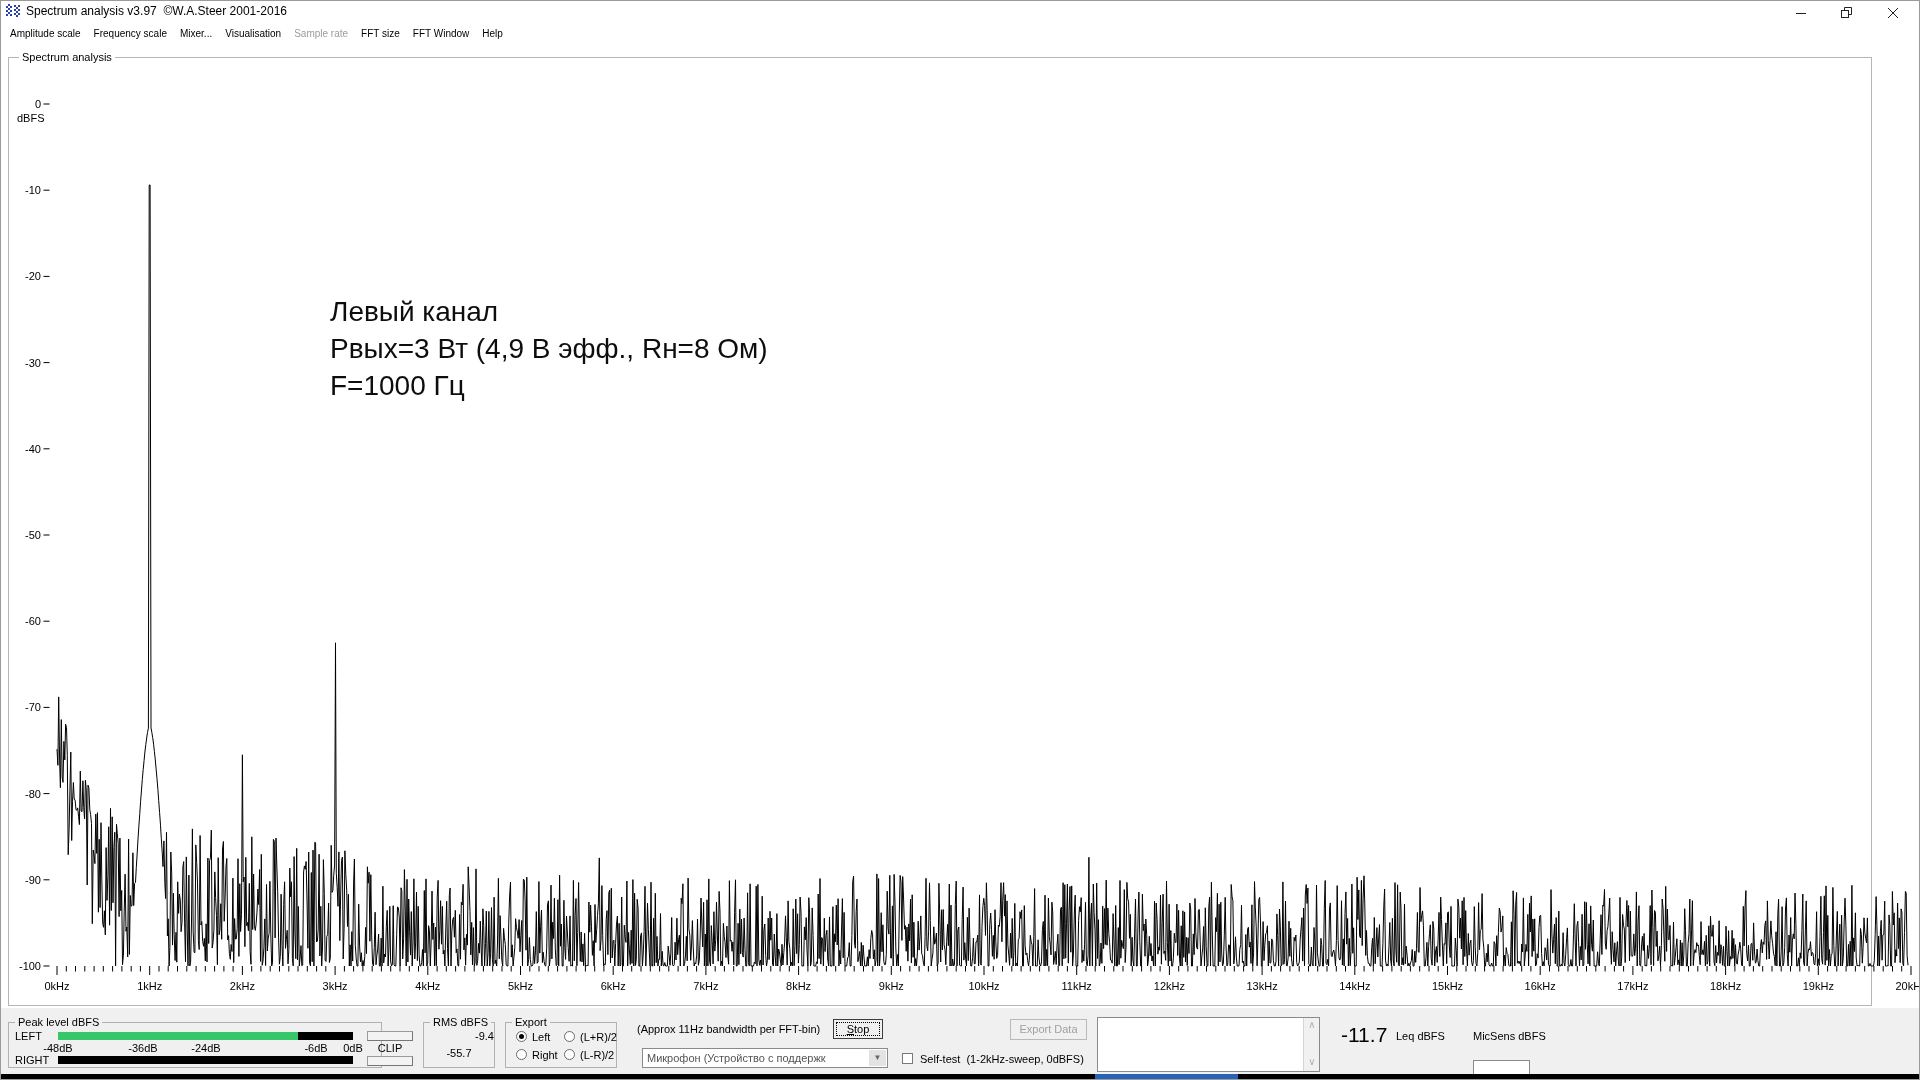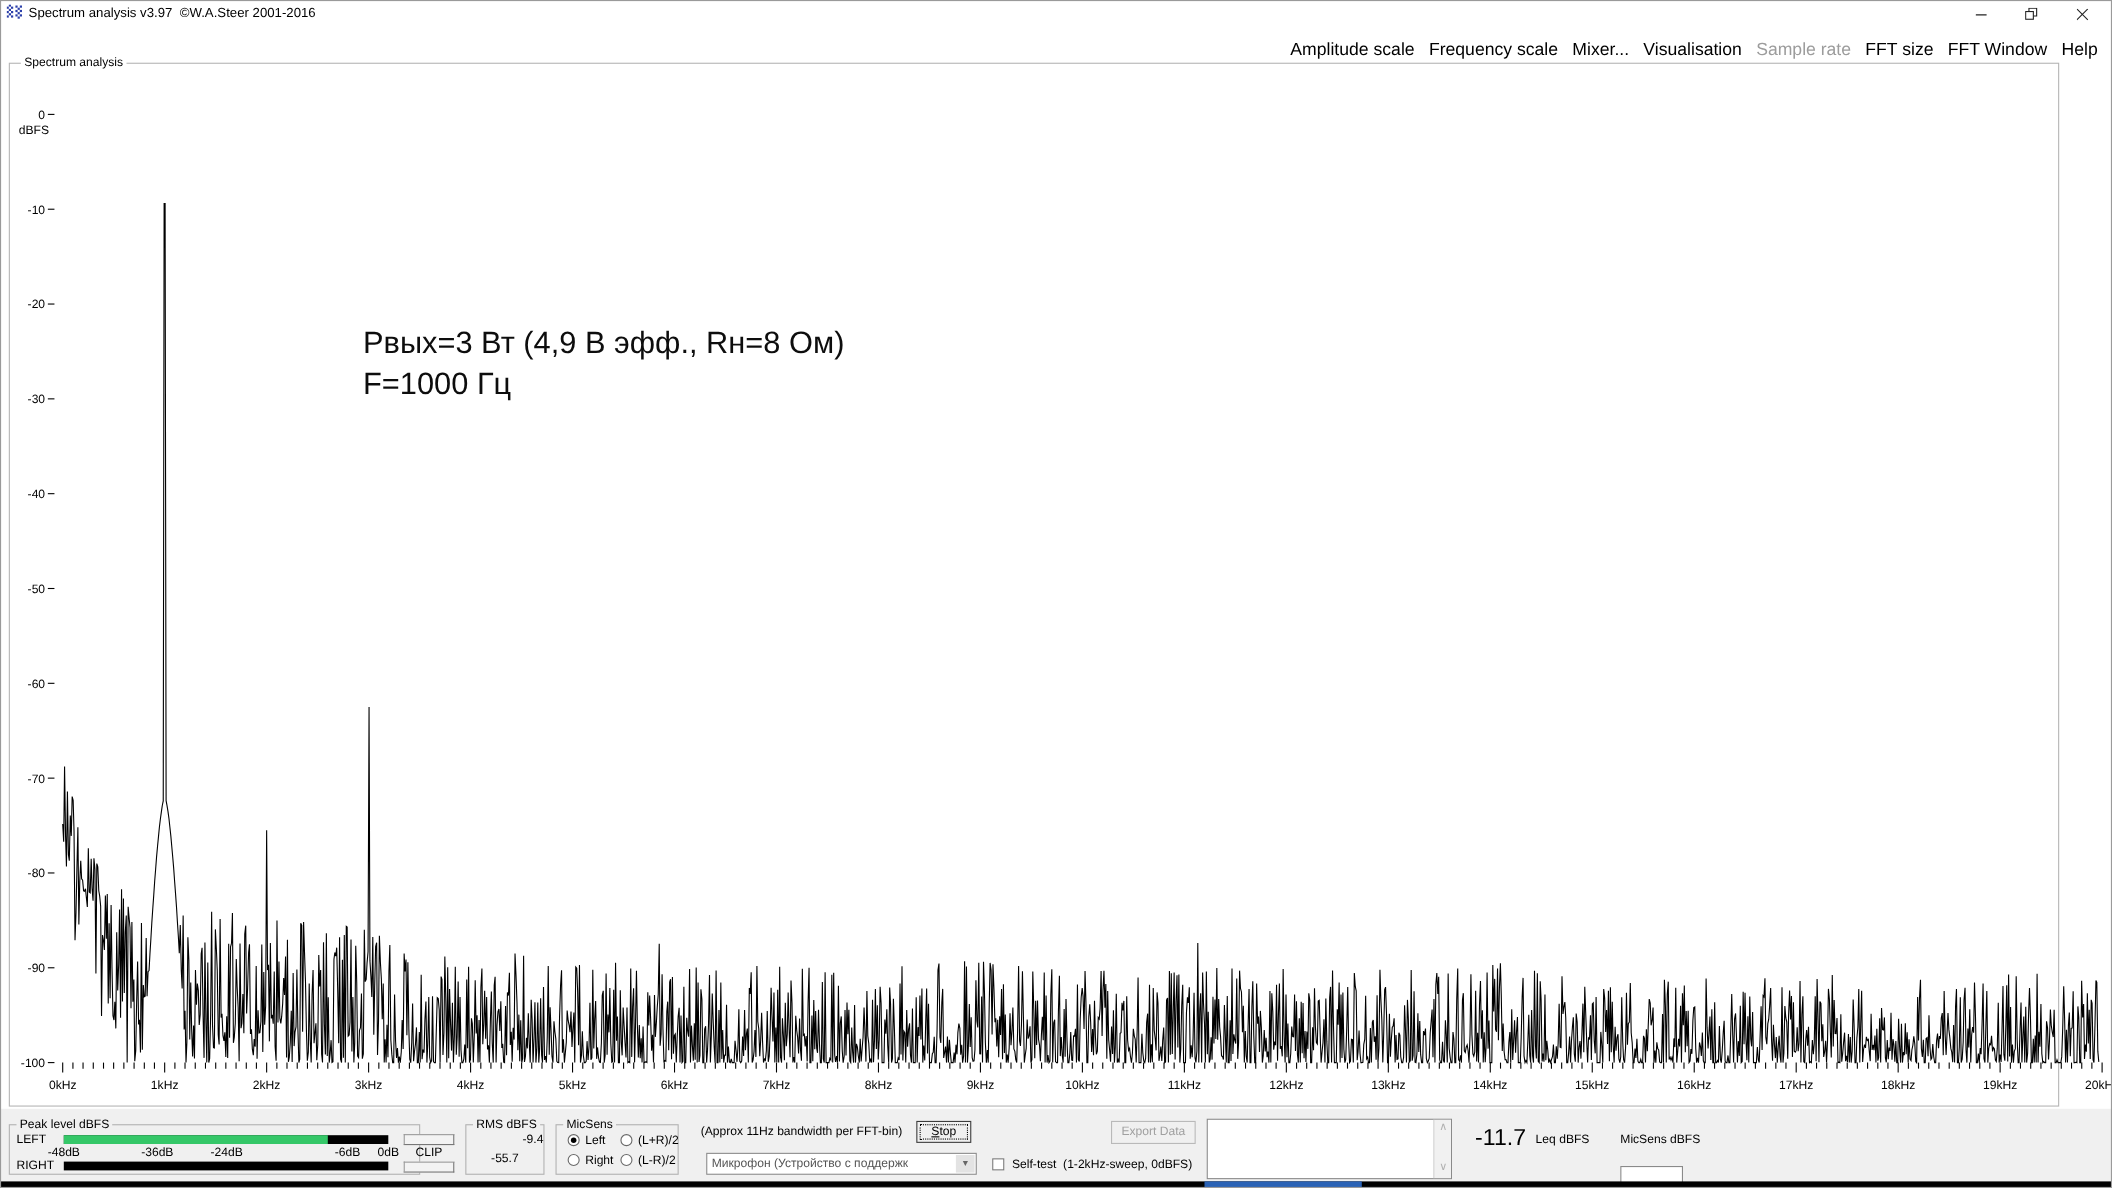--- a/index.html
+++ b/index.html
@@ -9,21 +9,21 @@
   .win-border { position:absolute; left:0; top:0; width:1920px; height:1080px; border:1px solid #9a9a9a; pointer-events:none; z-index:50; }
 
   
   .titlebar { position:absolute; left:0; top:0; width:1920px; height:22px; background:#fff; }
   .app-icon { position:absolute; left:6px; top:4px; width:14px; height:14px; }
   .title-text { position:absolute; left:26px; top:4px; font-size:12px; white-space:pre; }
   .win-btn { position:absolute; top:0; width:46px; height:26px; display:flex; align-items:center; justify-content:center; }
   .btn-min { left:1778px; } .btn-max { left:1824px; } .btn-close { left:1870px; }
 
   
-  .menubar { position:absolute; left:0; top:34px; width:1920px; height:23px; background:#fff; display:flex; align-items:center; padding-left:10px; font-size:16px;justify-content:flex-end; }
+  .menubar { position:absolute; left:0; top:22px; width:1920px; height:23px; background:#fff; display:flex; align-items:center; padding-left:10px; font-size:10px; }
   .menu-item { margin-right:13px; padding:2px 0; white-space:pre; }
   .menu-item.disabled { color:#9c9c9c; }
 
   
   .main-group { position:absolute; left:8px; top:57px; width:1864px; height:949px; border:1px solid #b5b5b5; background:#fff; }
   .main-group-label { position:absolute; left:10px; top:-7px; background:#fff; padding:0 3px; font-size:11px; }
 
   #chart { position:absolute; left:0; top:0; width:1920px; height:1010px; z-index:2; }
   #chart text { font-family:"Liberation Sans",sans-serif; font-size:11px; fill:#000; }
 
@@ -385,20 +385,21 @@
     <line x1="1873.9" y1="966" x2="1873.9" y2="971.5" stroke="#000" stroke-width="1"></line>
     <line x1="1883.2" y1="966" x2="1883.2" y2="971.5" stroke="#000" stroke-width="1"></line>
     <line x1="1892.5" y1="966" x2="1892.5" y2="971.5" stroke="#000" stroke-width="1"></line>
     <line x1="1901.7" y1="966" x2="1901.7" y2="971.5" stroke="#000" stroke-width="1"></line>
     <line x1="1911.0" y1="966" x2="1911.0" y2="975" stroke="#000" stroke-width="1"></line>
     <text x="1911.0" y="990" text-anchor="middle">20kHz</text>
     <path d="M57.0 749.1L57.9 765.3L58.7 696.9L59.6 760.1L60.4 787.7L61.3 719.6L62.2 777.0L63.0 782.4L63.9 741.4L64.8 759.9L65.6 724.2L66.5 727.5L67.3 755.6L68.2 854.7L69.1 829.2L69.9 790.9L70.8 752.1L71.7 840.5L72.5 801.6L73.4 782.5L74.2 799.0L75.1 800.1L76.0 809.8L76.8 810.2L77.7 807.9L78.6 816.7L79.4 824.6L80.3 771.1L81.1 811.0L82.0 811.7L82.9 780.8L83.7 807.4L84.6 818.8L85.4 780.2L86.3 790.2L87.2 885.0L88.0 785.1L88.9 788.1L89.8 809.8L90.6 814.4L91.5 823.6L92.3 923.7L93.2 850.0L94.1 855.1L94.9 863.6L95.8 814.0L96.7 853.4L97.5 812.7L98.4 912.2L99.2 839.3L100.1 907.6L101.0 822.7L101.8 878.9L102.7 923.4L103.6 927.3L104.4 910.8L105.3 934.9L106.1 847.6L107.0 900.4L107.9 876.4L108.7 826.8L109.6 925.2L110.5 808.4L111.3 910.5L112.2 816.8L113.0 902.8L113.9 847.6L114.8 832.2L115.6 966.0L116.5 824.3L117.3 833.7L118.2 843.2L119.1 916.6L119.9 838.1L120.8 910.7L121.7 890.5L122.5 964.7L123.4 955.1L124.2 911.9L125.1 874.2L126.0 931.3L126.8 927.1L127.7 956.9L128.6 839.1L129.4 954.4L130.3 895.5L131.1 906.2L132.0 905.7L132.9 852.8L133.7 905.6L134.6 883.4L135.5 882.4L136.3 867.4L137.2 853.0L138.0 839.1L138.9 825.9L139.8 813.3L140.6 801.3L141.5 790.0L142.3 779.4L143.2 769.5L144.1 760.3L144.9 752.0L145.8 744.5L146.7 738.0L147.5 732.5L148.4 728.1L149.2 185.0L150.1 185.0L151.0 727.9L151.8 732.2L152.7 737.6L153.6 744.1L154.4 751.6L155.3 759.9L156.1 768.9L157.0 778.8L157.9 789.4L158.7 800.7L159.6 812.6L160.5 825.2L161.3 838.4L162.2 852.2L163.0 866.6L163.9 840.9L164.8 882.3L165.6 898.6L166.5 832.3L167.4 935.8L168.2 918.8L169.1 966.0L169.9 947.4L170.8 852.0L171.7 873.2L172.5 945.1L173.4 893.2L174.2 934.6L175.1 960.5L176.0 932.3L176.8 962.2L177.7 881.8L178.6 913.4L179.4 894.1L180.3 900.2L181.1 931.7L182.0 922.3L182.9 867.0L183.7 861.6L184.6 922.1L185.5 961.7L186.3 856.9L187.2 929.4L188.0 965.8L188.9 875.1L189.8 966.0L190.6 962.2L191.5 922.0L192.4 828.9L193.2 932.1L194.1 952.3L194.9 952.7L195.8 844.9L196.7 862.7L197.5 882.1L198.4 940.6L199.2 949.5L200.1 835.5L201.0 925.0L201.8 921.6L202.7 941.5L203.6 946.3L204.4 938.4L205.3 960.9L206.1 923.8L207.0 961.9L207.9 858.0L208.7 943.5L209.6 860.7L210.5 857.4L211.3 830.1L212.2 948.0L213.0 942.8L213.9 930.3L214.8 871.9L215.6 897.5L216.5 915.6L217.4 964.7L218.2 857.7L219.1 934.7L219.9 930.2L220.8 903.7L221.7 939.3L222.5 849.1L223.4 841.5L224.2 921.3L225.1 898.1L226.0 866.2L226.8 858.5L227.7 939.9L228.6 935.6L229.4 953.5L230.3 959.3L231.1 944.5L232.0 951.5L232.9 878.1L233.7 962.6L234.6 918.5L235.5 939.1L236.3 938.8L237.2 928.6L238.0 858.7L238.9 956.4L239.8 883.7L240.6 931.5L241.5 914.6L242.4 754.8L243.2 881.9L244.1 877.1L244.9 946.7L245.8 857.3L246.7 925.8L247.5 922.5L248.4 930.7L249.3 883.3L250.1 951.3L251.0 964.3L251.8 836.8L252.7 929.5L253.6 874.0L254.4 925.6L255.3 930.4L256.1 923.8L257.0 912.1L257.9 889.1L258.7 904.6L259.6 869.6L260.5 961.4L261.3 854.3L262.2 965.3L263.0 961.1L263.9 947.6L264.8 918.9L265.6 965.5L266.5 884.5L267.4 951.0L268.2 938.0L269.1 933.5L269.9 881.3L270.8 934.8L271.7 966.0L272.5 962.8L273.4 839.4L274.3 841.2L275.1 937.9L276.0 838.1L276.8 865.1L277.7 891.7L278.6 937.9L279.4 964.2L280.3 956.5L281.1 894.2L282.0 945.4L282.9 966.0L283.7 904.5L284.6 881.8L285.5 948.3L286.3 939.7L287.2 930.3L288.0 963.8L288.9 949.3L289.8 868.1L290.6 896.8L291.5 881.8L292.4 958.4L293.2 965.9L294.1 856.6L294.9 931.2L295.8 958.7L296.7 848.3L297.5 959.9L298.4 906.5L299.3 966.0L300.1 958.2L301.0 945.6L301.8 965.8L302.7 965.1L303.6 872.0L304.4 865.9L305.3 869.2L306.1 861.5L307.0 900.0L307.9 948.3L308.7 852.1L309.6 962.9L310.5 966.0L311.3 872.5L312.2 961.7L313.0 850.1L313.9 966.0L314.8 842.2L315.6 842.8L316.5 942.0L317.4 941.0L318.2 929.2L319.1 854.2L319.9 956.0L320.8 906.3L321.7 966.0L322.5 947.9L323.4 859.7L324.3 893.4L325.1 960.0L326.0 961.5L326.8 936.6L327.7 934.3L328.6 903.1L329.4 962.5L330.3 958.2L331.2 845.3L332.0 892.4L332.9 890.4L333.7 875.3L334.6 865.1L335.5 642.8L336.3 873.3L337.2 887.7L338.0 906.3L338.9 851.9L339.8 940.6L340.6 897.0L341.5 860.5L342.4 857.0L343.2 959.0L344.1 928.2L344.9 850.8L345.8 874.6L346.7 890.1L347.5 926.5L348.4 894.2L349.3 966.0L350.1 944.8L351.0 966.0L351.8 931.6L352.7 961.1L353.6 882.9L354.4 859.0L355.3 945.3L356.2 958.3L357.0 966.0L357.9 966.0L358.7 904.1L359.6 946.1L360.5 961.8L361.3 952.7L362.2 966.0L363.0 960.5L363.9 966.0L364.8 956.2L365.6 927.4L366.5 953.6L367.4 866.8L368.2 883.2L369.1 872.2L369.9 941.2L370.8 874.7L371.7 935.9L372.5 962.9L373.4 966.0L374.3 947.7L375.1 912.2L376.0 964.7L376.8 955.9L377.7 949.2L378.6 934.0L379.4 966.0L380.3 966.0L381.2 938.1L382.0 966.0L382.9 886.2L383.7 962.9L384.6 954.1L385.5 957.0L386.3 926.7L387.2 910.4L388.1 966.0L388.9 949.1L389.8 906.3L390.6 961.0L391.5 966.0L392.4 964.2L393.2 905.7L394.1 965.1L394.9 966.0L395.8 966.0L396.7 934.5L397.5 907.0L398.4 907.7L399.3 917.9L400.1 966.0L401.0 887.8L401.8 890.6L402.7 959.0L403.6 938.7L404.4 869.6L405.3 910.1L406.2 966.0L407.0 879.3L407.9 962.0L408.7 899.0L409.6 931.2L410.5 955.1L411.3 911.6L412.2 966.0L413.1 940.8L413.9 878.8L414.8 958.9L415.6 942.9L416.5 892.2L417.4 960.6L418.2 906.3L419.1 954.5L419.9 966.0L420.8 966.0L421.7 962.6L422.5 949.5L423.4 966.0L424.3 890.5L425.1 952.9L426.0 878.9L426.8 966.0L427.7 963.1L428.6 925.7L429.4 930.4L430.3 966.0L431.2 940.1L432.0 891.1L432.9 939.5L433.7 923.0L434.6 966.0L435.5 927.2L436.3 965.6L437.2 897.5L438.1 880.4L438.9 949.2L439.8 930.3L440.6 900.7L441.5 944.2L442.4 906.4L443.2 954.0L444.1 950.2L444.9 966.0L445.8 927.9L446.7 901.3L447.5 948.4L448.4 966.0L449.3 895.6L450.1 888.0L451.0 966.0L451.8 931.9L452.7 919.7L453.6 917.3L454.4 937.2L455.3 910.3L456.2 952.7L457.0 948.9L457.9 965.6L458.7 966.0L459.6 914.5L460.5 959.2L461.3 902.3L462.2 905.0L463.1 884.3L463.9 949.9L464.8 937.9L465.6 965.2L466.5 934.3L467.4 945.1L468.2 866.8L469.1 886.9L470.0 911.6L470.8 954.8L471.7 922.4L472.5 964.8L473.4 927.6L474.3 966.0L475.1 962.5L476.0 868.9L476.8 965.4L477.7 960.2L478.6 943.4L479.4 953.1L480.3 921.2L481.2 949.9L482.0 966.0L482.9 908.8L483.7 925.7L484.6 966.0L485.5 943.5L486.3 911.1L487.2 966.0L488.1 952.8L488.9 911.4L489.8 966.0L490.6 953.3L491.5 907.6L492.4 959.3L493.2 966.0L494.1 897.2L495.0 963.6L495.8 960.0L496.7 966.0L497.5 943.0L498.4 878.3L499.3 958.8L500.1 915.6L501.0 938.4L501.8 960.2L502.7 966.0L503.6 928.4L504.4 937.5L505.3 944.4L506.2 964.9L507.0 965.9L507.9 966.0L508.7 924.2L509.6 896.1L510.5 882.0L511.3 957.1L512.2 944.8L513.1 966.0L513.9 957.4L514.8 947.6L515.6 918.7L516.5 927.7L517.4 932.2L518.2 938.3L519.1 919.6L520.0 951.8L520.8 935.6L521.7 920.5L522.5 966.0L523.4 879.1L524.3 880.2L525.1 900.1L526.0 950.2L526.8 877.2L527.7 966.0L528.6 959.6L529.4 937.5L530.3 959.3L531.2 966.0L532.0 966.0L532.9 964.9L533.7 946.5L534.6 963.6L535.5 950.9L536.3 911.6L537.2 963.3L538.1 961.6L538.9 881.5L539.8 953.1L540.6 926.7L541.5 910.0L542.4 962.6L543.2 952.2L544.1 961.4L545.0 965.6L545.8 965.9L546.7 948.2L547.5 904.9L548.4 900.8L549.3 966.0L550.1 959.7L551.0 885.1L551.9 958.9L552.7 922.2L553.6 938.5L554.4 898.2L555.3 948.9L556.2 965.6L557.0 964.9L557.9 899.7L558.7 966.0L559.6 875.2L560.5 946.2L561.3 924.1L562.2 966.0L563.1 966.0L563.9 900.3L564.8 947.6L565.6 959.4L566.5 916.0L567.4 933.0L568.2 947.5L569.1 961.3L570.0 915.9L570.8 966.0L571.7 965.3L572.5 966.0L573.4 880.4L574.3 960.8L575.1 915.4L576.0 898.5L576.9 965.8L577.7 932.5L578.6 882.5L579.4 931.0L580.3 961.3L581.2 931.9L582.0 962.0L582.9 943.9L583.7 965.8L584.6 933.3L585.5 966.0L586.3 965.8L587.2 965.2L588.1 965.9L588.9 902.0L589.8 932.2L590.6 905.1L591.5 926.8L592.4 955.3L593.2 940.7L594.1 966.0L595.0 904.5L595.8 942.6L596.7 929.6L597.5 915.6L598.4 903.9L599.3 857.9L600.1 950.6L601.0 940.3L601.9 885.6L602.7 935.7L603.6 966.0L604.4 964.1L605.3 964.7L606.2 919.6L607.0 910.6L607.9 954.7L608.8 892.8L609.6 890.2L610.5 963.0L611.3 888.2L612.2 957.9L613.1 941.4L613.9 940.1L614.8 966.0L615.6 943.7L616.5 924.2L617.4 916.1L618.2 966.0L619.1 923.3L620.0 966.0L620.8 964.9L621.7 897.0L622.5 966.0L623.4 966.0L624.3 925.2L625.1 937.1L626.0 942.4L626.9 881.0L627.7 966.0L628.6 932.4L629.4 949.9L630.3 964.4L631.2 930.2L632.0 963.4L632.9 879.6L633.8 966.0L634.6 893.2L635.5 965.4L636.3 959.4L637.2 899.3L638.1 908.4L638.9 966.0L639.8 966.0L640.6 935.6L641.5 932.9L642.4 966.0L643.2 954.9L644.1 931.5L645.0 886.3L645.8 966.0L646.7 941.0L647.5 903.2L648.4 929.3L649.3 952.3L650.1 966.0L651.0 882.2L651.9 966.0L652.7 966.0L653.6 918.3L654.4 966.0L655.3 893.3L656.2 962.7L657.0 936.4L657.9 966.0L658.8 959.2L659.6 959.3L660.5 913.5L661.3 966.0L662.2 951.3L663.1 965.4L663.9 966.0L664.8 962.6L665.6 966.0L666.5 966.0L667.4 966.0L668.2 946.1L669.1 954.5L670.0 965.3L670.8 953.2L671.7 917.5L672.5 964.7L673.4 966.0L674.3 964.4L675.1 942.2L676.0 960.0L676.9 918.2L677.7 954.7L678.6 939.9L679.4 935.1L680.3 966.0L681.2 898.2L682.0 903.6L682.9 883.8L683.8 966.0L684.6 963.8L685.5 955.9L686.3 936.3L687.2 960.8L688.1 878.1L688.9 928.6L689.8 935.2L690.7 960.3L691.5 945.9L692.4 920.6L693.2 946.1L694.1 966.0L695.0 962.8L695.8 963.9L696.7 955.1L697.5 919.0L698.4 965.3L699.3 960.2L700.1 940.1L701.0 898.0L701.9 926.2L702.7 946.9L703.6 902.3L704.4 966.0L705.3 934.0L706.2 966.0L707.0 899.8L707.9 966.0L708.8 878.9L709.6 961.1L710.5 966.0L711.3 925.6L712.2 941.7L713.1 963.9L713.9 911.7L714.8 951.1L715.7 940.3L716.5 902.2L717.4 935.9L718.2 961.2L719.1 891.4L720.0 912.1L720.8 965.8L721.7 961.1L722.5 966.0L723.4 923.4L724.3 936.8L725.1 942.8L726.0 957.6L726.9 926.0L727.7 954.1L728.6 964.2L729.4 880.7L730.3 941.2L731.2 940.2L732.0 951.3L732.9 941.9L733.8 964.9L734.6 912.3L735.5 879.8L736.3 966.0L737.2 966.0L738.1 923.3L738.9 964.7L739.8 909.2L740.7 953.9L741.5 919.1L742.4 952.6L743.2 957.1L744.1 918.0L745.0 949.5L745.8 966.0L746.7 966.0L747.6 892.8L748.4 962.4L749.3 966.0L750.1 883.8L751.0 966.0L751.9 966.0L752.7 966.0L753.6 966.0L754.4 962.0L755.3 963.6L756.2 886.2L757.0 965.8L757.9 884.4L758.8 959.1L759.6 965.3L760.5 960.0L761.3 966.0L762.2 896.2L763.1 965.0L763.9 930.3L764.8 924.0L765.7 955.5L766.5 966.0L767.4 960.3L768.2 918.1L769.1 959.6L770.0 911.3L770.8 940.2L771.7 918.0L772.6 964.7L773.4 966.0L774.3 934.0L775.1 956.2L776.0 966.0L776.9 913.6L777.7 966.0L778.6 949.0L779.4 951.6L780.3 960.0L781.2 966.0L782.0 944.3L782.9 965.0L783.8 952.7L784.6 942.9L785.5 915.9L786.3 937.5L787.2 965.1L788.1 900.9L788.9 941.6L789.8 948.6L790.7 966.0L791.5 962.3L792.4 966.0L793.2 908.8L794.1 965.7L795.0 945.5L795.8 899.1L796.7 953.7L797.6 913.8L798.4 963.1L799.3 944.7L800.1 897.0L801.0 912.0L801.9 966.0L802.7 966.0L803.6 966.0L804.4 926.9L805.3 939.8L806.2 917.6L807.0 950.2L807.9 966.0L808.8 897.7L809.6 912.9L810.5 966.0L811.3 962.5L812.2 907.9L813.1 935.6L813.9 966.0L814.8 966.0L815.7 966.0L816.5 961.8L817.4 963.6L818.2 894.0L819.1 958.6L820.0 878.5L820.8 964.1L821.7 937.5L822.6 939.0L823.4 966.0L824.3 918.2L825.1 951.5L826.0 935.6L826.9 930.3L827.7 959.0L828.6 966.0L829.5 916.9L830.3 966.0L831.2 966.0L832.0 966.0L832.9 906.7L833.8 966.0L834.6 933.8L835.5 941.8L836.3 905.0L837.2 944.9L838.1 898.7L838.9 966.0L839.8 950.4L840.7 964.0L841.5 931.1L842.4 898.6L843.2 957.8L844.1 912.4L845.0 966.0L845.8 966.0L846.7 966.0L847.6 958.0L848.4 956.7L849.3 942.6L850.1 966.0L851.0 966.0L851.9 935.5L852.7 881.9L853.6 876.0L854.5 942.9L855.3 948.2L856.2 911.5L857.0 899.0L857.9 961.7L858.8 956.6L859.6 951.5L860.5 966.0L861.3 942.4L862.2 966.0L863.1 945.2L863.9 956.1L864.8 966.0L865.7 966.0L866.5 966.0L867.4 956.8L868.2 966.0L869.1 949.7L870.0 958.5L870.8 938.7L871.7 930.5L872.6 934.9L873.4 958.9L874.3 949.8L875.1 966.0L876.0 960.1L876.9 873.9L877.7 966.0L878.6 878.6L879.5 966.0L880.3 952.7L881.2 912.7L882.0 951.8L882.9 924.8L883.8 961.5L884.6 964.7L885.5 964.4L886.3 954.5L887.2 891.2L888.1 928.2L888.9 934.1L889.8 875.3L890.7 958.0L891.5 958.1L892.4 905.9L893.2 966.0L894.1 874.4L895.0 903.2L895.8 947.9L896.7 966.0L897.6 954.5L898.4 966.0L899.3 913.2L900.1 875.4L901.0 881.8L901.9 940.4L902.7 876.6L903.6 899.0L904.5 929.2L905.3 925.6L906.2 951.3L907.0 927.1L907.9 961.2L908.8 923.9L909.6 940.8L910.5 899.2L911.4 963.0L912.2 894.8L913.1 957.3L913.9 922.2L914.8 966.0L915.7 958.6L916.5 966.0L917.4 952.9L918.2 921.2L919.1 950.1L920.0 936.9L920.8 915.9L921.7 953.6L922.6 955.8L923.4 963.1L924.3 966.0L925.1 936.8L926.0 878.3L926.9 946.4L927.7 950.8L928.6 931.9L929.5 882.9L930.3 920.6L931.2 966.0L932.0 959.3L932.9 953.1L933.8 926.8L934.6 944.2L935.5 941.6L936.4 933.0L937.2 966.0L938.1 963.4L938.9 883.3L939.8 918.1L940.7 962.0L941.5 909.8L942.4 949.9L943.2 909.5L944.1 944.8L945.0 949.8L945.8 964.7L946.7 941.5L947.6 924.4L948.4 945.7L949.3 884.0L950.1 966.0L951.0 905.1L951.9 966.0L952.7 959.1L953.6 966.0L954.5 964.6L955.3 904.5L956.2 881.1L957.0 966.0L957.9 929.8L958.8 927.0L959.6 965.1L960.5 966.0L961.4 966.0L962.2 919.5L963.1 887.1L963.9 960.1L964.8 942.7L965.7 959.6L966.5 966.0L967.4 917.3L968.3 960.6L969.1 908.2L970.0 945.5L970.8 966.0L971.7 966.0L972.6 957.6L973.4 938.1L974.3 963.7L975.1 964.0L976.0 941.7L976.9 941.9L977.7 935.2L978.6 966.0L979.5 894.9L980.3 963.3L981.2 965.1L982.0 926.6L982.9 906.6L983.8 898.3L984.6 905.6L985.5 935.4L986.4 882.8L987.2 910.4L988.1 966.0L988.9 966.0L989.8 924.4L990.7 913.0L991.5 929.2L992.4 956.3L993.3 935.4L994.1 959.3L995.0 909.7L995.8 941.6L996.7 958.4L997.6 955.5L998.4 925.0L999.3 926.4L1000.1 916.8L1001.0 882.7L1001.9 941.8L1002.7 900.4L1003.6 882.6L1004.5 916.1L1005.3 894.6L1006.2 962.4L1007.0 900.9L1007.9 945.3L1008.8 955.0L1009.6 965.3L1010.5 933.2L1011.4 958.2L1012.2 918.4L1013.1 966.0L1013.9 952.2L1014.8 903.4L1015.7 966.0L1016.5 963.2L1017.4 966.0L1018.3 939.3L1019.1 938.8L1020.0 911.7L1020.8 918.5L1021.7 909.9L1022.6 966.0L1023.4 966.0L1024.3 905.6L1025.1 945.4L1026.0 954.9L1026.9 953.0L1027.7 960.7L1028.6 966.0L1029.5 957.0L1030.3 935.3L1031.2 941.9L1032.0 944.7L1032.9 966.0L1033.8 936.4L1034.6 888.6L1035.5 966.0L1036.4 966.0L1037.2 966.0L1038.1 939.8L1038.9 957.1L1039.8 964.5L1040.7 966.0L1041.5 961.9L1042.4 929.6L1043.3 921.5L1044.1 966.0L1045.0 895.2L1045.8 966.0L1046.7 949.4L1047.6 965.7L1048.4 898.1L1049.3 936.7L1050.2 944.2L1051.0 954.9L1051.9 902.2L1052.7 911.9L1053.6 964.4L1054.5 958.8L1055.3 951.4L1056.2 964.5L1057.0 945.8L1057.9 934.2L1058.8 966.0L1059.6 965.4L1060.5 909.2L1061.4 907.2L1062.2 965.9L1063.1 882.7L1063.9 958.8L1064.8 884.7L1065.7 958.2L1066.5 923.7L1067.4 884.1L1068.3 963.2L1069.1 911.2L1070.0 886.5L1070.8 952.2L1071.7 885.9L1072.6 966.0L1073.4 954.1L1074.3 914.0L1075.2 895.2L1076.0 966.0L1076.9 966.0L1077.7 966.0L1078.6 920.4L1079.5 906.7L1080.3 911.8L1081.2 897.6L1082.0 962.5L1082.9 950.2L1083.8 961.1L1084.6 944.2L1085.5 902.4L1086.4 961.8L1087.2 965.9L1088.1 955.4L1088.9 857.3L1089.8 966.0L1090.7 917.6L1091.5 903.0L1092.4 966.0L1093.3 884.0L1094.1 912.4L1095.0 930.2L1095.8 966.0L1096.7 883.1L1097.6 958.5L1098.4 919.7L1099.3 966.0L1100.2 962.8L1101.0 943.0L1101.9 963.3L1102.7 906.1L1103.6 948.6L1104.5 908.6L1105.3 944.5L1106.2 880.1L1107.0 945.2L1107.9 908.1L1108.8 933.6L1109.6 942.4L1110.5 960.0L1111.4 960.3L1112.2 963.2L1113.1 913.6L1113.9 939.9L1114.8 966.0L1115.7 905.5L1116.5 966.0L1117.4 966.0L1118.3 927.6L1119.1 964.6L1120.0 880.5L1120.8 958.2L1121.7 940.3L1122.6 945.7L1123.4 948.7L1124.3 889.6L1125.2 962.6L1126.0 947.6L1126.9 882.4L1127.7 898.5L1128.6 901.8L1129.5 938.3L1130.3 914.4L1131.2 966.0L1132.1 937.3L1132.9 960.0L1133.8 966.0L1134.6 933.9L1135.5 899.0L1136.4 966.0L1137.2 966.0L1138.1 915.1L1138.9 892.1L1139.8 941.3L1140.7 966.0L1141.5 966.0L1142.4 894.1L1143.3 930.7L1144.1 924.0L1145.0 956.3L1145.8 919.0L1146.7 934.4L1147.6 966.0L1148.4 959.7L1149.3 936.3L1150.2 955.8L1151.0 943.5L1151.9 961.0L1152.7 955.9L1153.6 966.0L1154.5 901.0L1155.3 966.0L1156.2 903.0L1157.1 919.5L1157.9 954.2L1158.8 946.9L1159.6 950.2L1160.5 895.2L1161.4 964.2L1162.2 922.8L1163.1 894.1L1163.9 953.5L1164.8 951.0L1165.7 960.3L1166.5 881.0L1167.4 942.7L1168.3 966.0L1169.1 904.2L1170.0 961.1L1170.8 930.5L1171.7 966.0L1172.6 966.0L1173.4 957.8L1174.3 933.2L1175.2 942.3L1176.0 942.5L1176.9 904.1L1177.7 955.5L1178.6 910.3L1179.5 958.6L1180.3 966.0L1181.2 925.8L1182.1 966.0L1182.9 910.8L1183.8 957.4L1184.6 911.9L1185.5 962.0L1186.4 937.3L1187.2 965.5L1188.1 937.7L1189.0 953.5L1189.8 903.0L1190.7 909.2L1191.5 966.0L1192.4 966.0L1193.3 933.9L1194.1 954.7L1195.0 898.5L1195.8 932.9L1196.7 947.7L1197.6 949.1L1198.4 910.1L1199.3 909.4L1200.2 941.2L1201.0 966.0L1201.9 955.9L1202.7 948.1L1203.6 926.5L1204.5 966.0L1205.3 907.8L1206.2 946.5L1207.1 966.0L1207.9 966.0L1208.8 906.8L1209.6 897.2L1210.5 966.0L1211.4 882.2L1212.2 930.1L1213.1 966.0L1214.0 965.9L1214.8 966.0L1215.7 917.6L1216.5 931.6L1217.4 893.3L1218.3 966.0L1219.1 904.2L1220.0 961.9L1220.8 902.2L1221.7 953.9L1222.6 966.0L1223.4 963.0L1224.3 935.1L1225.2 897.3L1226.0 945.9L1226.9 966.0L1227.7 964.9L1228.6 944.8L1229.5 945.2L1230.3 966.0L1231.2 884.5L1232.1 897.0L1232.9 900.8L1233.8 963.9L1234.6 956.1L1235.5 936.8L1236.4 957.8L1237.2 966.0L1238.1 966.0L1239.0 965.8L1239.8 949.4L1240.7 944.7L1241.5 905.3L1242.4 962.5L1243.3 961.0L1244.1 966.0L1245.0 966.0L1245.8 934.5L1246.7 966.0L1247.6 929.1L1248.4 927.3L1249.3 947.1L1250.2 942.1L1251.0 963.4L1251.9 904.8L1252.7 966.0L1253.6 952.9L1254.5 881.6L1255.3 907.2L1256.2 926.9L1257.1 965.8L1257.9 939.8L1258.8 899.6L1259.6 897.4L1260.5 923.0L1261.4 966.0L1262.2 966.0L1263.1 921.6L1264.0 960.6L1264.8 945.4L1265.7 933.9L1266.5 932.7L1267.4 925.8L1268.3 966.0L1269.1 941.0L1270.0 963.1L1270.9 962.6L1271.7 938.9L1272.6 941.1L1273.4 960.7L1274.3 966.0L1275.2 966.0L1276.0 961.4L1276.9 913.9L1277.7 935.6L1278.6 966.0L1279.5 909.0L1280.3 926.2L1281.2 966.0L1282.1 964.1L1282.9 881.9L1283.8 964.3L1284.6 959.7L1285.5 901.1L1286.4 965.6L1287.2 966.0L1288.1 958.1L1289.0 921.2L1289.8 956.3L1290.7 928.3L1291.5 958.8L1292.4 966.0L1293.3 966.0L1294.1 937.4L1295.0 941.1L1295.9 935.0L1296.7 962.5L1297.6 966.0L1298.4 964.8L1299.3 962.0L1300.2 939.1L1301.0 929.1L1301.9 917.7L1302.7 961.1L1303.6 908.1L1304.5 966.0L1305.3 895.1L1306.2 884.5L1307.1 903.5L1307.9 888.0L1308.8 963.3L1309.6 966.0L1310.5 966.0L1311.4 947.1L1312.2 964.1L1313.1 966.0L1314.0 927.5L1314.8 940.2L1315.7 966.0L1316.5 885.0L1317.4 952.8L1318.3 961.0L1319.1 966.0L1320.0 966.0L1320.9 938.3L1321.7 944.5L1322.6 966.0L1323.4 966.0L1324.3 908.6L1325.2 880.5L1326.0 963.2L1326.9 964.7L1327.8 959.3L1328.6 966.0L1329.5 909.1L1330.3 902.9L1331.2 955.2L1332.1 956.7L1332.9 952.0L1333.8 950.0L1334.6 954.8L1335.5 966.0L1336.4 940.6L1337.2 885.6L1338.1 940.4L1339.0 958.0L1339.8 960.1L1340.7 956.4L1341.5 900.7L1342.4 965.0L1343.3 938.9L1344.1 966.0L1345.0 913.6L1345.9 891.9L1346.7 944.2L1347.6 918.4L1348.4 966.0L1349.3 938.4L1350.2 965.7L1351.0 951.5L1351.9 884.1L1352.8 953.3L1353.6 927.8L1354.5 966.0L1355.3 966.0L1356.2 966.0L1357.1 877.2L1357.9 919.5L1358.8 889.9L1359.6 935.8L1360.5 938.0L1361.4 880.4L1362.2 945.6L1363.1 898.5L1364.0 875.8L1364.8 905.0L1365.7 955.4L1366.5 930.5L1367.4 956.2L1368.3 963.4L1369.1 963.3L1370.0 966.0L1370.9 966.0L1371.7 947.6L1372.6 938.3L1373.4 966.0L1374.3 917.5L1375.2 963.7L1376.0 947.0L1376.9 927.6L1377.8 957.0L1378.6 939.1L1379.5 924.6L1380.3 966.0L1381.2 966.0L1382.1 966.0L1382.9 943.2L1383.8 905.9L1384.6 889.0L1385.5 960.1L1386.4 966.0L1387.2 964.2L1388.1 966.0L1389.0 945.3L1389.8 922.5L1390.7 960.0L1391.5 966.0L1392.4 918.3L1393.3 960.0L1394.1 966.0L1395.0 882.6L1395.9 950.6L1396.7 962.2L1397.6 884.8L1398.4 964.8L1399.3 966.0L1400.2 892.1L1401.0 908.5L1401.9 964.9L1402.8 957.7L1403.6 965.2L1404.5 904.0L1405.3 963.8L1406.2 946.1L1407.1 955.1L1407.9 966.0L1408.8 963.2L1409.7 966.0L1410.5 963.1L1411.4 960.4L1412.2 949.5L1413.1 966.0L1414.0 966.0L1414.8 951.1L1415.7 962.4L1416.5 948.4L1417.4 912.5L1418.3 951.9L1419.1 952.4L1420.0 887.5L1420.9 921.7L1421.7 915.5L1422.6 910.9L1423.4 925.2L1424.3 966.0L1425.2 966.0L1426.0 957.6L1426.9 942.3L1427.8 966.0L1428.6 946.6L1429.5 933.5L1430.3 924.8L1431.2 958.2L1432.1 965.2L1432.9 921.4L1433.8 929.1L1434.7 966.0L1435.5 952.0L1436.4 946.5L1437.2 962.4L1438.1 939.7L1439.0 912.4L1439.8 956.5L1440.7 897.1L1441.5 919.5L1442.4 945.0L1443.3 966.0L1444.1 943.6L1445.0 944.4L1445.9 922.9L1446.7 963.6L1447.6 912.7L1448.4 911.8L1449.3 946.1L1450.2 957.6L1451.0 906.4L1451.9 966.0L1452.8 966.0L1453.6 966.0L1454.5 966.0L1455.3 938.1L1456.2 950.2L1457.1 966.0L1457.9 899.1L1458.8 907.2L1459.7 938.1L1460.5 918.1L1461.4 949.0L1462.2 900.8L1463.1 964.8L1464.0 897.4L1464.8 956.5L1465.7 910.6L1466.5 949.1L1467.4 966.0L1468.3 933.5L1469.1 955.2L1470.0 943.4L1470.9 940.2L1471.7 962.4L1472.6 966.0L1473.4 960.7L1474.3 906.6L1475.2 946.9L1476.0 963.4L1476.9 966.0L1477.8 952.3L1478.6 902.6L1479.5 949.7L1480.3 930.6L1481.2 929.2L1482.1 893.6L1482.9 938.9L1483.8 947.8L1484.7 966.0L1485.5 966.0L1486.4 953.2L1487.2 961.8L1488.1 944.3L1489.0 964.7L1489.8 966.0L1490.7 966.0L1491.6 963.0L1492.4 966.0L1493.3 966.0L1494.1 941.7L1495.0 944.0L1495.9 966.0L1496.7 935.7L1497.6 955.7L1498.4 932.4L1499.3 908.2L1500.2 911.9L1501.0 932.1L1501.9 927.7L1502.8 915.9L1503.6 966.0L1504.5 955.1L1505.3 966.0L1506.2 947.6L1507.1 953.4L1507.9 954.5L1508.8 965.4L1509.7 966.0L1510.5 966.0L1511.4 921.8L1512.2 966.0L1513.1 890.8L1514.0 914.4L1514.8 966.0L1515.7 904.1L1516.6 892.4L1517.4 963.2L1518.3 961.2L1519.1 963.7L1520.0 961.2L1520.9 966.0L1521.7 944.0L1522.6 951.9L1523.4 897.9L1524.3 966.0L1525.2 955.7L1526.0 944.4L1526.9 951.4L1527.8 914.4L1528.6 966.0L1529.5 903.0L1530.3 932.0L1531.2 895.9L1532.1 956.6L1532.9 919.1L1533.8 951.2L1534.7 918.8L1535.5 966.0L1536.4 964.7L1537.2 953.7L1538.1 958.0L1539.0 927.5L1539.8 915.9L1540.7 915.4L1541.6 953.4L1542.4 966.0L1543.3 961.7L1544.1 966.0L1545.0 947.7L1545.9 951.4L1546.7 959.9L1547.6 938.7L1548.5 964.4L1549.3 966.0L1550.2 966.0L1551.0 889.6L1551.9 934.0L1552.8 953.1L1553.6 939.4L1554.5 924.1L1555.3 963.7L1556.2 917.6L1557.1 966.0L1557.9 966.0L1558.8 911.1L1559.7 966.0L1560.5 966.0L1561.4 964.2L1562.2 966.0L1563.1 932.7L1564.0 962.8L1564.8 966.0L1565.7 954.7L1566.6 938.5L1567.4 927.9L1568.3 964.7L1569.1 966.0L1570.0 966.0L1570.9 959.5L1571.7 966.0L1572.6 966.0L1573.5 934.8L1574.3 903.7L1575.2 940.9L1576.0 966.0L1576.9 926.1L1577.8 921.3L1578.6 942.2L1579.5 966.0L1580.3 946.5L1581.2 959.9L1582.1 914.3L1582.9 966.0L1583.8 965.1L1584.7 901.7L1585.5 949.3L1586.4 902.4L1587.2 944.2L1588.1 963.9L1589.0 923.8L1589.8 966.0L1590.7 905.9L1591.6 944.6L1592.4 951.2L1593.3 920.0L1594.1 966.0L1595.0 966.0L1595.9 966.0L1596.7 966.0L1597.6 951.8L1598.5 963.6L1599.3 966.0L1600.2 939.2L1601.0 914.7L1601.9 954.5L1602.8 905.1L1603.6 906.2L1604.5 889.4L1605.3 943.1L1606.2 949.3L1607.1 930.6L1607.9 926.8L1608.8 914.0L1609.7 898.1L1610.5 945.1L1611.4 964.3L1612.2 931.7L1613.1 949.6L1614.0 961.9L1614.8 942.8L1615.7 966.0L1616.6 951.1L1617.4 941.6L1618.3 960.3L1619.1 966.0L1620.0 897.4L1620.9 966.0L1621.7 957.5L1622.6 914.5L1623.5 925.4L1624.3 929.0L1625.2 962.6L1626.0 922.8L1626.9 900.5L1627.8 926.8L1628.6 905.5L1629.5 960.8L1630.4 911.1L1631.2 955.6L1632.1 956.5L1632.9 954.9L1633.8 933.9L1634.7 955.7L1635.5 948.4L1636.4 891.9L1637.2 966.0L1638.1 922.2L1639.0 905.7L1639.8 965.3L1640.7 966.0L1641.6 945.0L1642.4 936.3L1643.3 950.6L1644.1 933.4L1645.0 966.0L1645.9 965.3L1646.7 966.0L1647.6 945.5L1648.5 958.4L1649.3 948.6L1650.2 905.6L1651.0 964.7L1651.9 890.0L1652.8 927.5L1653.6 965.6L1654.5 910.5L1655.4 912.2L1656.2 946.5L1657.1 931.1L1657.9 960.9L1658.8 955.9L1659.7 946.2L1660.5 966.0L1661.4 945.8L1662.2 899.0L1663.1 908.4L1664.0 938.9L1664.8 961.3L1665.7 886.3L1666.6 951.4L1667.4 909.1L1668.3 939.5L1669.1 939.7L1670.0 925.4L1670.9 966.0L1671.7 965.6L1672.6 966.0L1673.5 922.0L1674.3 965.2L1675.2 957.7L1676.0 947.6L1676.9 938.8L1677.8 964.7L1678.6 959.9L1679.5 965.7L1680.4 940.1L1681.2 966.0L1682.1 942.7L1682.9 966.0L1683.8 955.7L1684.7 908.7L1685.5 930.6L1686.4 966.0L1687.3 966.0L1688.1 943.5L1689.0 933.7L1689.8 899.0L1690.7 966.0L1691.6 929.1L1692.4 900.7L1693.3 965.5L1694.1 954.3L1695.0 949.6L1695.9 952.6L1696.7 942.6L1697.6 945.8L1698.5 944.9L1699.3 955.5L1700.2 964.7L1701.0 921.6L1701.9 954.5L1702.8 949.8L1703.6 954.7L1704.5 941.4L1705.4 966.0L1706.2 935.3L1707.1 964.2L1707.9 961.2L1708.8 925.8L1709.7 966.0L1710.5 916.3L1711.4 936.0L1712.3 936.3L1713.1 924.9L1714.0 961.8L1714.8 965.7L1715.7 945.5L1716.6 963.0L1717.4 952.3L1718.3 955.4L1719.1 920.7L1720.0 963.4L1720.9 944.7L1721.7 949.5L1722.6 965.3L1723.5 946.3L1724.3 966.0L1725.2 966.0L1726.0 926.2L1726.9 951.6L1727.8 966.0L1728.6 930.7L1729.5 966.0L1730.4 956.5L1731.2 959.2L1732.1 930.3L1732.9 958.4L1733.8 938.4L1734.7 966.0L1735.5 944.7L1736.4 962.9L1737.3 964.2L1738.1 954.3L1739.0 950.0L1739.8 942.2L1740.7 948.7L1741.6 965.0L1742.4 966.0L1743.3 906.3L1744.1 945.9L1745.0 907.6L1745.9 890.6L1746.7 953.2L1747.6 960.9L1748.5 945.3L1749.3 966.0L1750.2 966.0L1751.0 944.1L1751.9 943.3L1752.8 960.3L1753.6 922.9L1754.5 951.9L1755.4 963.2L1756.2 961.8L1757.1 949.1L1757.9 960.5L1758.8 966.0L1759.7 966.0L1760.5 946.3L1761.4 939.5L1762.3 952.9L1763.1 941.9L1764.0 944.4L1764.8 925.5L1765.7 920.9L1766.6 959.4L1767.4 900.9L1768.3 940.3L1769.2 959.0L1770.0 940.5L1770.9 920.9L1771.7 935.8L1772.6 943.5L1773.5 953.1L1774.3 956.4L1775.2 965.6L1776.0 931.8L1776.9 966.0L1777.8 914.8L1778.6 899.2L1779.5 966.0L1780.4 966.0L1781.2 951.9L1782.1 906.7L1782.9 966.0L1783.8 962.9L1784.7 947.6L1785.5 909.0L1786.4 897.9L1787.3 954.4L1788.1 966.0L1789.0 935.0L1789.8 952.2L1790.7 917.5L1791.6 966.0L1792.4 940.9L1793.3 933.8L1794.2 938.8L1795.0 893.1L1795.9 924.4L1796.7 966.0L1797.6 966.0L1798.5 957.8L1799.3 966.0L1800.2 952.8L1801.0 958.4L1801.9 930.4L1802.8 894.0L1803.6 962.3L1804.5 966.0L1805.4 930.1L1806.2 900.9L1807.1 966.0L1807.9 953.4L1808.8 948.8L1809.7 949.8L1810.5 941.6L1811.4 955.8L1812.3 952.4L1813.1 953.6L1814.0 963.8L1814.8 965.0L1815.7 953.1L1816.6 911.7L1817.4 966.0L1818.3 958.8L1819.2 965.5L1820.0 936.8L1820.9 896.3L1821.7 958.6L1822.6 964.2L1823.5 932.5L1824.3 895.8L1825.2 965.1L1826.0 885.9L1826.9 960.4L1827.8 915.4L1828.6 966.0L1829.5 949.5L1830.4 966.0L1831.2 955.7L1832.1 953.3L1832.9 887.4L1833.8 945.4L1834.7 966.0L1835.5 966.0L1836.4 936.0L1837.3 911.4L1838.1 966.0L1839.0 941.1L1839.8 924.2L1840.7 966.0L1841.6 915.2L1842.4 966.0L1843.3 957.7L1844.2 921.0L1845.0 898.2L1845.9 925.9L1846.7 966.0L1847.6 966.0L1848.5 944.4L1849.3 966.0L1850.2 941.3L1851.1 966.0L1851.9 885.3L1852.8 966.0L1853.6 937.9L1854.5 951.5L1855.4 912.8L1856.2 958.0L1857.1 966.0L1857.9 965.1L1858.8 966.0L1859.7 966.0L1860.5 928.5L1861.4 934.4L1862.3 963.2L1863.1 947.4L1864.0 917.8L1864.8 932.3L1865.7 938.4L1866.6 942.8L1867.4 917.9L1868.3 966.0L1869.2 966.0L1870.0 963.4L1870.9 966.0L1871.7 966.0L1872.6 966.0L1873.5 966.0L1874.3 960.8L1875.2 934.4L1876.1 896.6L1876.9 925.4L1877.8 966.0L1878.6 936.1L1879.5 966.0L1880.4 931.8L1881.2 920.4L1882.1 960.2L1882.9 934.9L1883.8 934.5L1884.7 901.2L1885.5 966.0L1886.4 966.0L1887.3 965.7L1888.1 966.0L1889.0 914.9L1889.8 925.1L1890.7 966.0L1891.6 966.0L1892.4 891.5L1893.3 925.0L1894.2 912.8L1895.0 962.7L1895.9 949.6L1896.7 956.1L1897.6 903.0L1898.5 948.6L1899.3 917.9L1900.2 962.7L1901.1 908.9L1901.9 912.0L1902.8 963.5L1903.6 966.0L1904.5 932.5L1905.4 891.4L1906.2 893.1L1907.1 955.6L1908.0 965.3" fill="none" stroke="#000000" stroke-width="1"></path>
   </svg>
 
 <div class="annotation">
+  <span>Левый канал</span>
   <span>Рвых=3 Вт (4,9 В эфф., Rн=8 Ом)</span>
   <span>F=1000 Гц</span>
 </div>
 
 <div class="bottom">
 
   <div class="gbox box-peak">
     <span class="glabel">Peak level dBFS</span>
     <span class="lbl-left">LEFT</span>
     <div class="meter meter-l">
@@ -418,21 +419,21 @@
     <div class="clip-ind clip-bot"></div>
   </div>
 
   <div class="gbox box-rms">
     <span class="glabel">RMS dBFS</span>
     <div class="rms-v1">-9.4</div>
     <div class="rms-v2">-55.7</div>
   </div>
 
   <div class="gbox box-analyse">
-    <span class="glabel">MicSens</span>
+    <span class="glabel">Export</span>
     <span class="radio checked" style="left:10px;top:8px"></span>
     <span class="rlbl" style="left:26px;top:8px">Left</span>
     <span class="radio" style="left:58px;top:8px"></span>
     <span class="rlbl" style="left:74px;top:8px">(L+R)/2</span>
     <span class="radio" style="left:10px;top:26px"></span>
     <span class="rlbl" style="left:26px;top:26px">Right</span>
     <span class="radio" style="left:58px;top:26px"></span>
     <span class="rlbl" style="left:74px;top:26px">(L-R)/2</span>
   </div>
 

